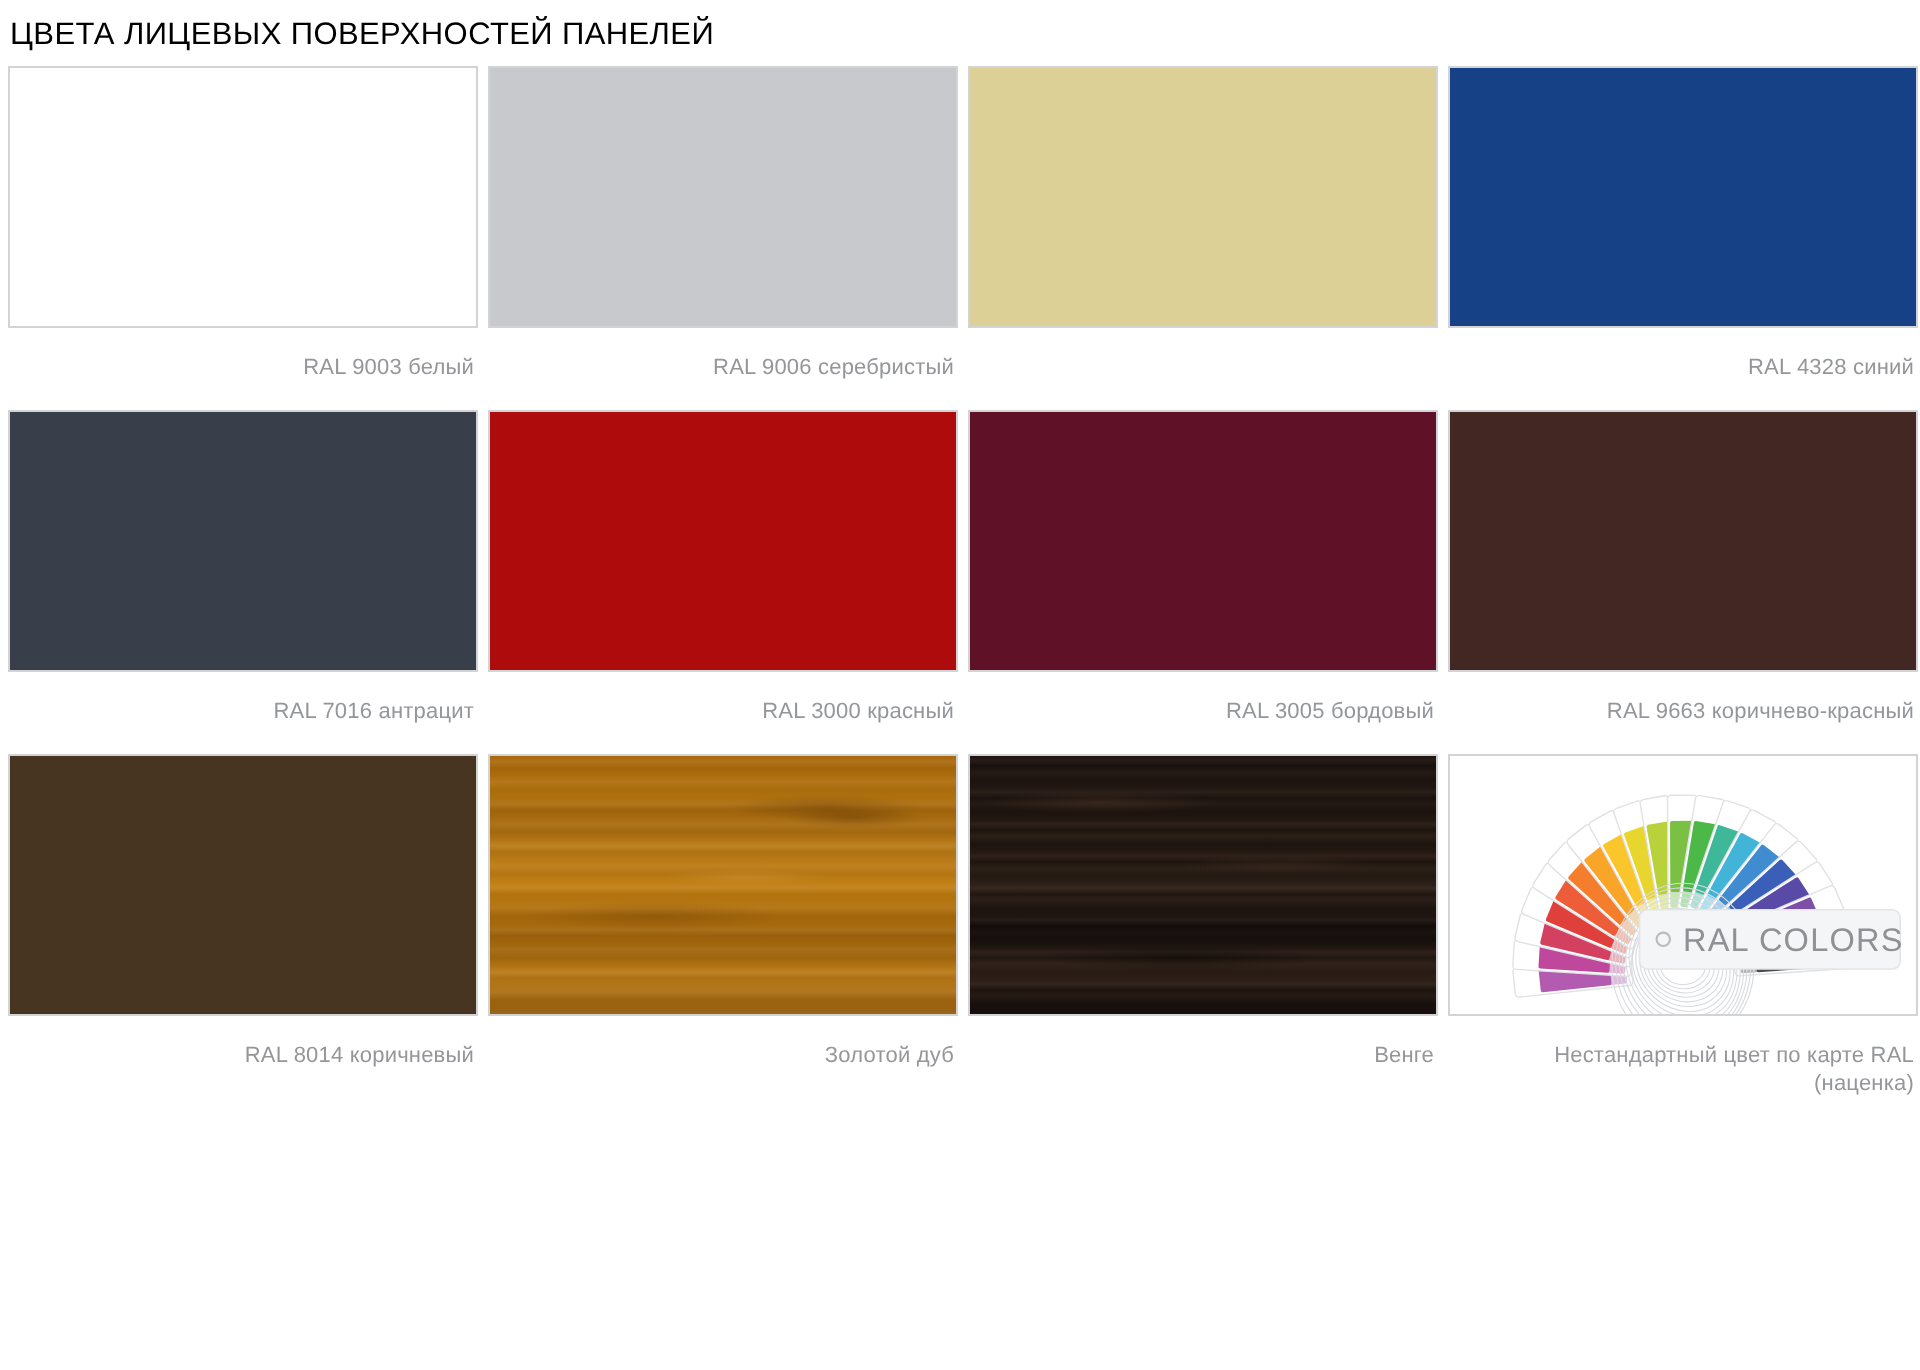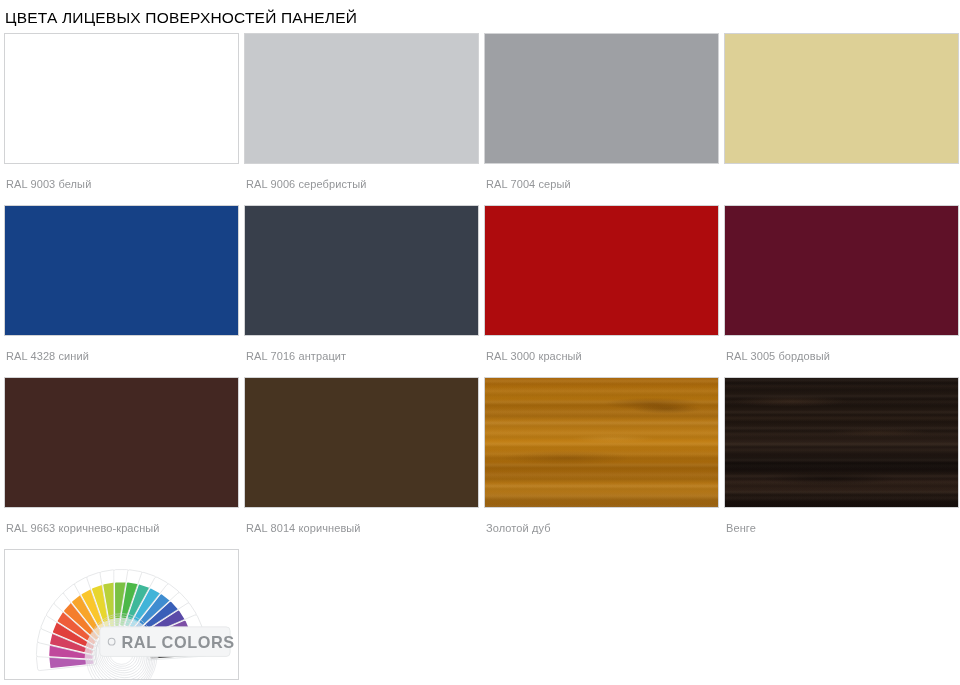--- a/index.html
+++ b/index.html
@@ -35,27 +35,26 @@
   .swatch-cell {
     width: 238px;
   }
 
   .swatch-chip {
     width: 235px;
     height: 131px;
     border: 1px solid #d2d3d5;
     position: relative;
     overflow: hidden;
-    font-weight: bold;
   }
 
   .swatch-label {
     font-size: 11px;
     color: #949699;
-    text-align: left;
+    text-align: right;
     line-height: 14px;
     padding: 13px 2px 14px 2px;
     width: 235px;
     letter-spacing: 0.1px;
   }
 
   
   .wood-oak {
     background-color: #b5740e;
     background-image:
@@ -131,24 +130,20 @@
 <h1 id="page-title">ЦВЕТА ЛИЦЕВЫХ ПОВЕРХНОСТЕЙ ПАНЕЛЕЙ</h1>
 
 <div id="swatch-grid">
     <div class="swatch-cell">
       <div class="swatch-chip" style="background: rgb(255, 255, 255);"></div>
       <div class="swatch-label">RAL 9003 белый</div>
     </div>
     <div class="swatch-cell">
       <div class="swatch-chip" style="background: rgb(199, 201, 204);"></div>
       <div class="swatch-label">RAL 9006 серебристый</div>
-    </div>
-    <div class="swatch-cell">
-      <div class="swatch-chip" style="background: rgb(158, 160, 164);"></div>
-      <div class="swatch-label">RAL 7004 серый</div>
     </div>
     <div class="swatch-cell">
       <div class="swatch-chip" style="background: rgb(221, 208, 150);"></div>
     </div>
     <div class="swatch-cell">
       <div class="swatch-chip" style="background: rgb(22, 65, 134);"></div>
       <div class="swatch-label">RAL 4328 синий</div>
     </div>
     <div class="swatch-cell">
       <div class="swatch-chip" style="background: rgb(56, 63, 75);"></div>

